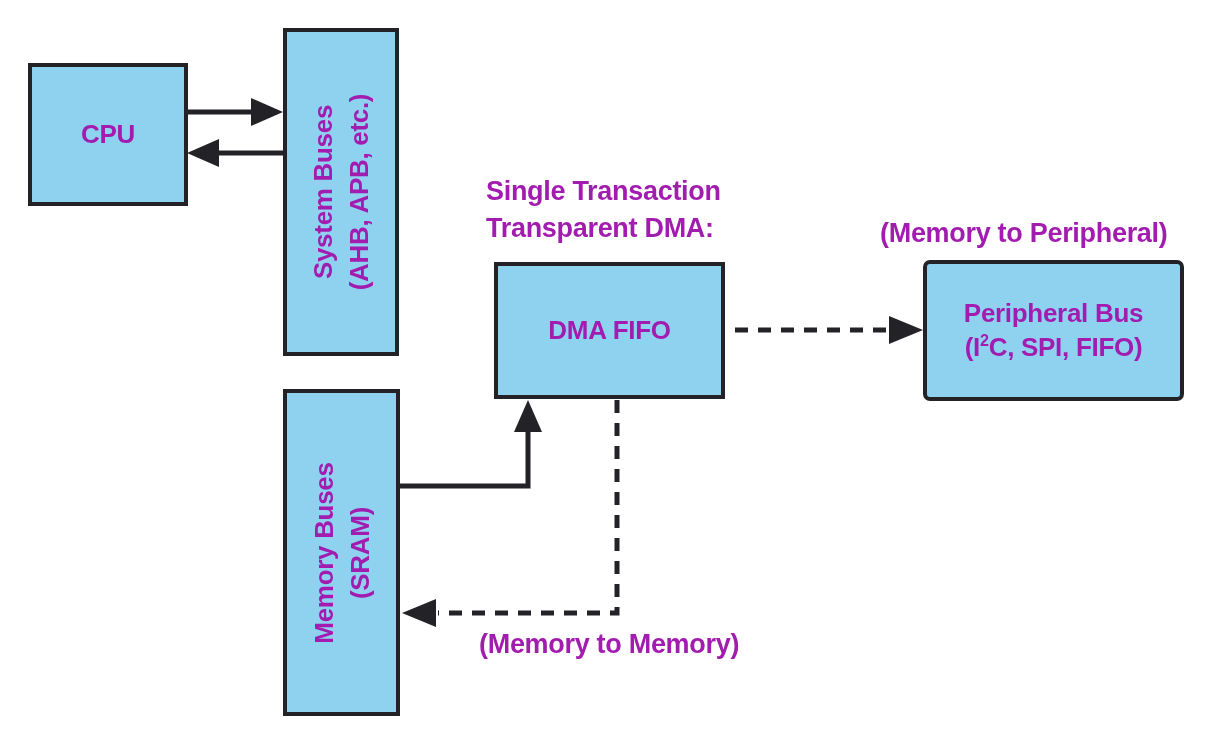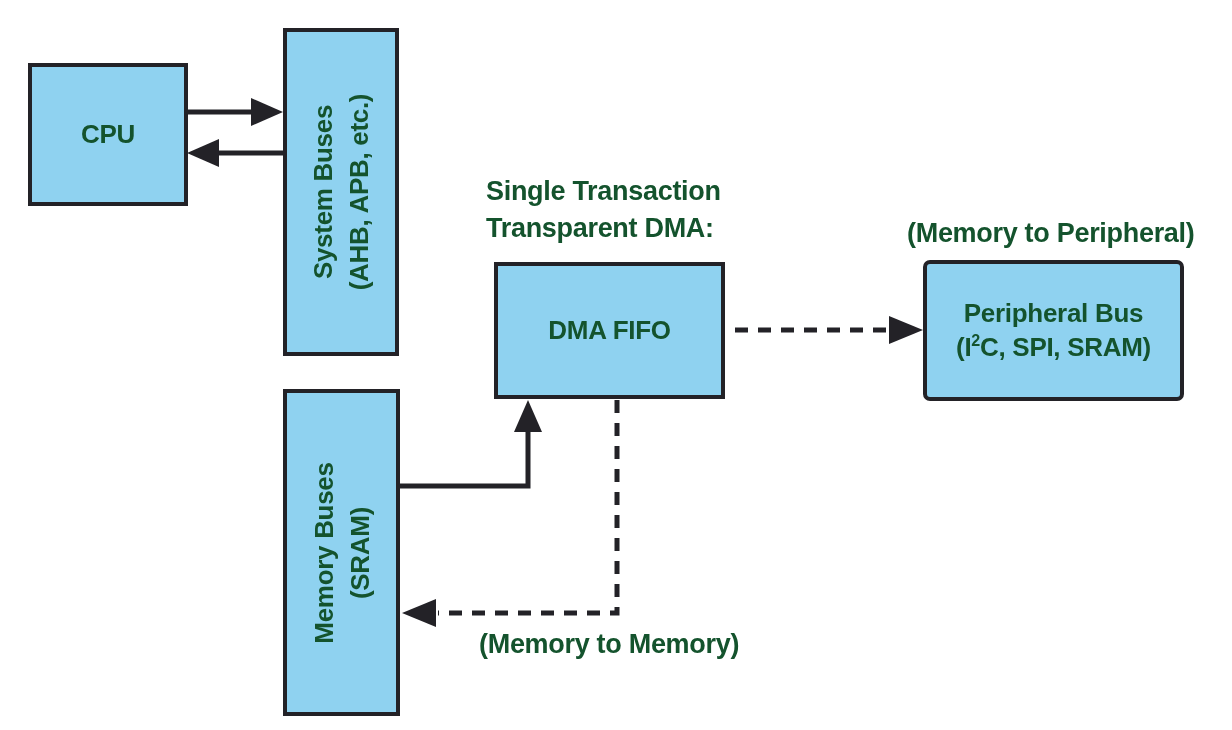--- a/index.html
+++ b/index.html
@@ -2,21 +2,21 @@
 <html><head>
 <meta charset="utf-8">
 <style>
   html, body { margin: 0; padding: 0; background: #ffffff; }
   .stage {
     position: relative;
     width: 1232px;
     height: 730px;
     background: #ffffff;
     font-family: "Liberation Sans", "DejaVu Sans", sans-serif;
-    color: #14532d;
+    color: #a21caf;
     overflow: hidden;
   }
   .node {
     position: absolute;
     box-sizing: border-box;
     background: #8FD2F0;
     border: 4px solid #232227;
     display: flex;
     align-items: center;
     justify-content: center;
@@ -48,21 +48,21 @@
     letter-spacing: -0.3px;
     line-height: 37px;
     white-space: nowrap;
   }
   #cpu        { left: 28px;  top: 63px;  width: 160px; height: 143px; }
   #system     { left: 283px; top: 28px;  width: 116px; height: 328px; }
   #memory     { left: 283px; top: 389px; width: 117px; height: 327px; }
   #dma        { left: 486px; top: 262px; width: 231px; height: 137px; margin-left: 8px; }
   #peripheral { left: 923px; top: 260px; width: 261px; height: 141px; border-radius: 7px; }
   #title-dma    { left: 486px; top: 173px; }
-  #label-m2p    { left: 880px; top: 215px; margin-left: 27px; }
+  #label-m2p    { left: 880px; top: 215px; }
   #label-m2m    { left: 479px; top: 626px; }
   .arrows { position: absolute; left: 0; top: 0; width: 1232px; height: 730px; }
   sup { font-size: 0.62em; vertical-align: super; line-height: 0; }
 </style>
 </head>
 <body>
 
 <div class="stage">
 
   <svg class="arrows" viewBox="0 0 1232 730" xmlns="http://www.w3.org/2000/svg">
@@ -106,21 +106,21 @@
     </div>
   </div>
 
   <div class="node" id="dma">
     <div class="node-label">DMA FIFO</div>
   </div>
 
   <div class="node" id="peripheral">
     <div class="node-label">
       <div>Peripheral Bus</div>
-      <div><span>(I</span><sup>2</sup><span>C, SPI, SRAM)</span></div>
+      <div><span>(I</span><sup>2</sup><span>C, SPI, FIFO)</span></div>
     </div>
   </div>
 
   <div class="caption" id="title-dma">
     <div>Single Transaction</div>
     <div>Transparent DMA:</div>
   </div>
 
   <div class="caption" id="label-m2p">(Memory to Peripheral)</div>
 

